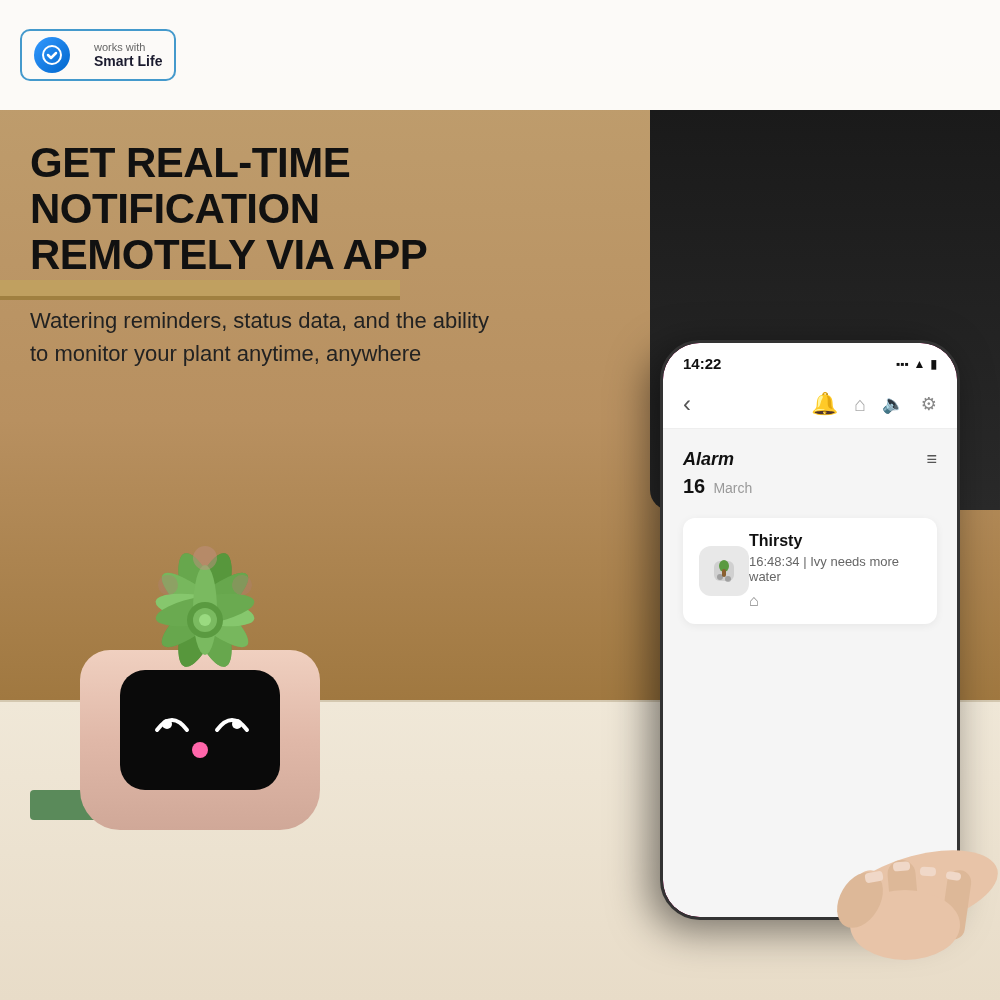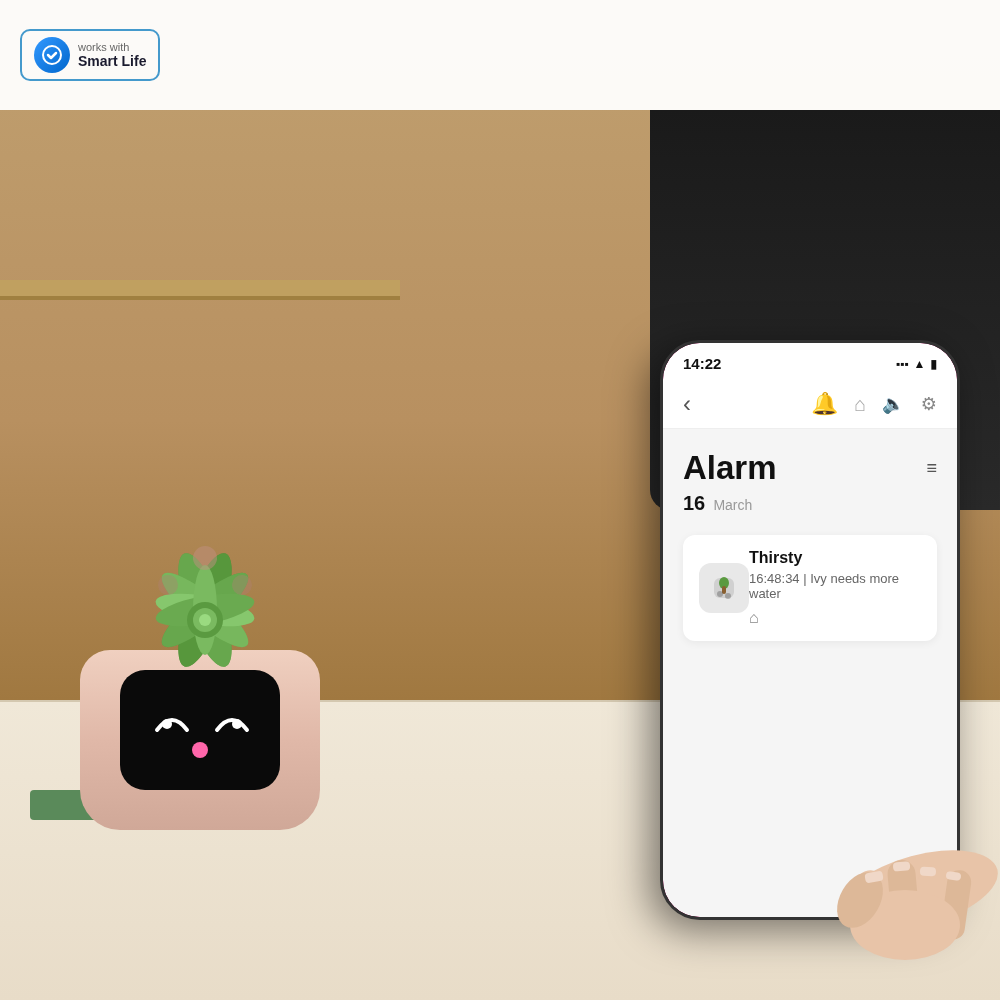--- a/index.html
+++ b/index.html
@@ -76,21 +76,21 @@
       font-size: 14px;
     }
 
     
     .smart-life-badge {
       border: 2px solid #4499cc;
       border-radius: 10px;
       padding: 6px 12px;
       display: flex;
       align-items: center;
-      gap: 8px;
+      gap: 24px;
     }
 
     .smart-life-icon {
       width: 36px;
       height: 36px;
       background: linear-gradient(135deg, #3399ff, #0066cc);
       border-radius: 50%;
       display: flex;
       align-items: center;
       justify-content: center;
@@ -321,23 +321,24 @@
     }
 
     .alarm-header {
       display: flex;
       justify-content: space-between;
       align-items: center;
       margin-bottom: 5px;
     }
 
     .alarm-title {
-      font-size: 33px;
+      font-size: 18px;
       font-weight: 700;
       color: #111;
+      font-style: italic;
     }
 
     .filter-icon {
       font-size: 18px;
       color: #555;
     }
 
     .date-label {
       font-size: 15px;
       color: #777;
@@ -447,20 +448,27 @@
           <path d="M7 11 L10 14 L15 9" stroke="white" stroke-width="2.5" stroke-linecap="round" stroke-linejoin="round"></path>
         </svg>
       </div>
       <div class="smart-life-text-wrap">
         <span class="works-with">works with</span>
         <span class="smart-life-label">Smart Life</span>
       </div>
     </div>
   </div>
 
+  <div class="content-overlay">
+    <div class="headline">
+      <div>GET REAL-TIME NOTIFICATION</div>
+      <div>REMOTELY VIA APP</div>
+    </div>
+    <div class="subtext">Watering reminders, status data, and the ability to monitor your plant anytime, anywhere</div>
+  </div>
 
   <div class="plant-pot-container">
 
     <div class="plant-top">
       <svg width="210" height="150" viewBox="0 0 210 150">
 
         <ellipse cx="105" cy="80" rx="18" ry="60" fill="#5a9a40" transform="rotate(-20 105 80)"></ellipse>
         <ellipse cx="105" cy="80" rx="18" ry="60" fill="#6aaa50" transform="rotate(-20 105 80)" opacity="0.8"></ellipse>
         <ellipse cx="105" cy="80" rx="18" ry="60" fill="#4a8a30" transform="rotate(20 105 80)"></ellipse>
         <ellipse cx="105" cy="80" rx="18" ry="60" fill="#5a9a40" transform="rotate(20 105 80)" opacity="0.8"></ellipse>

